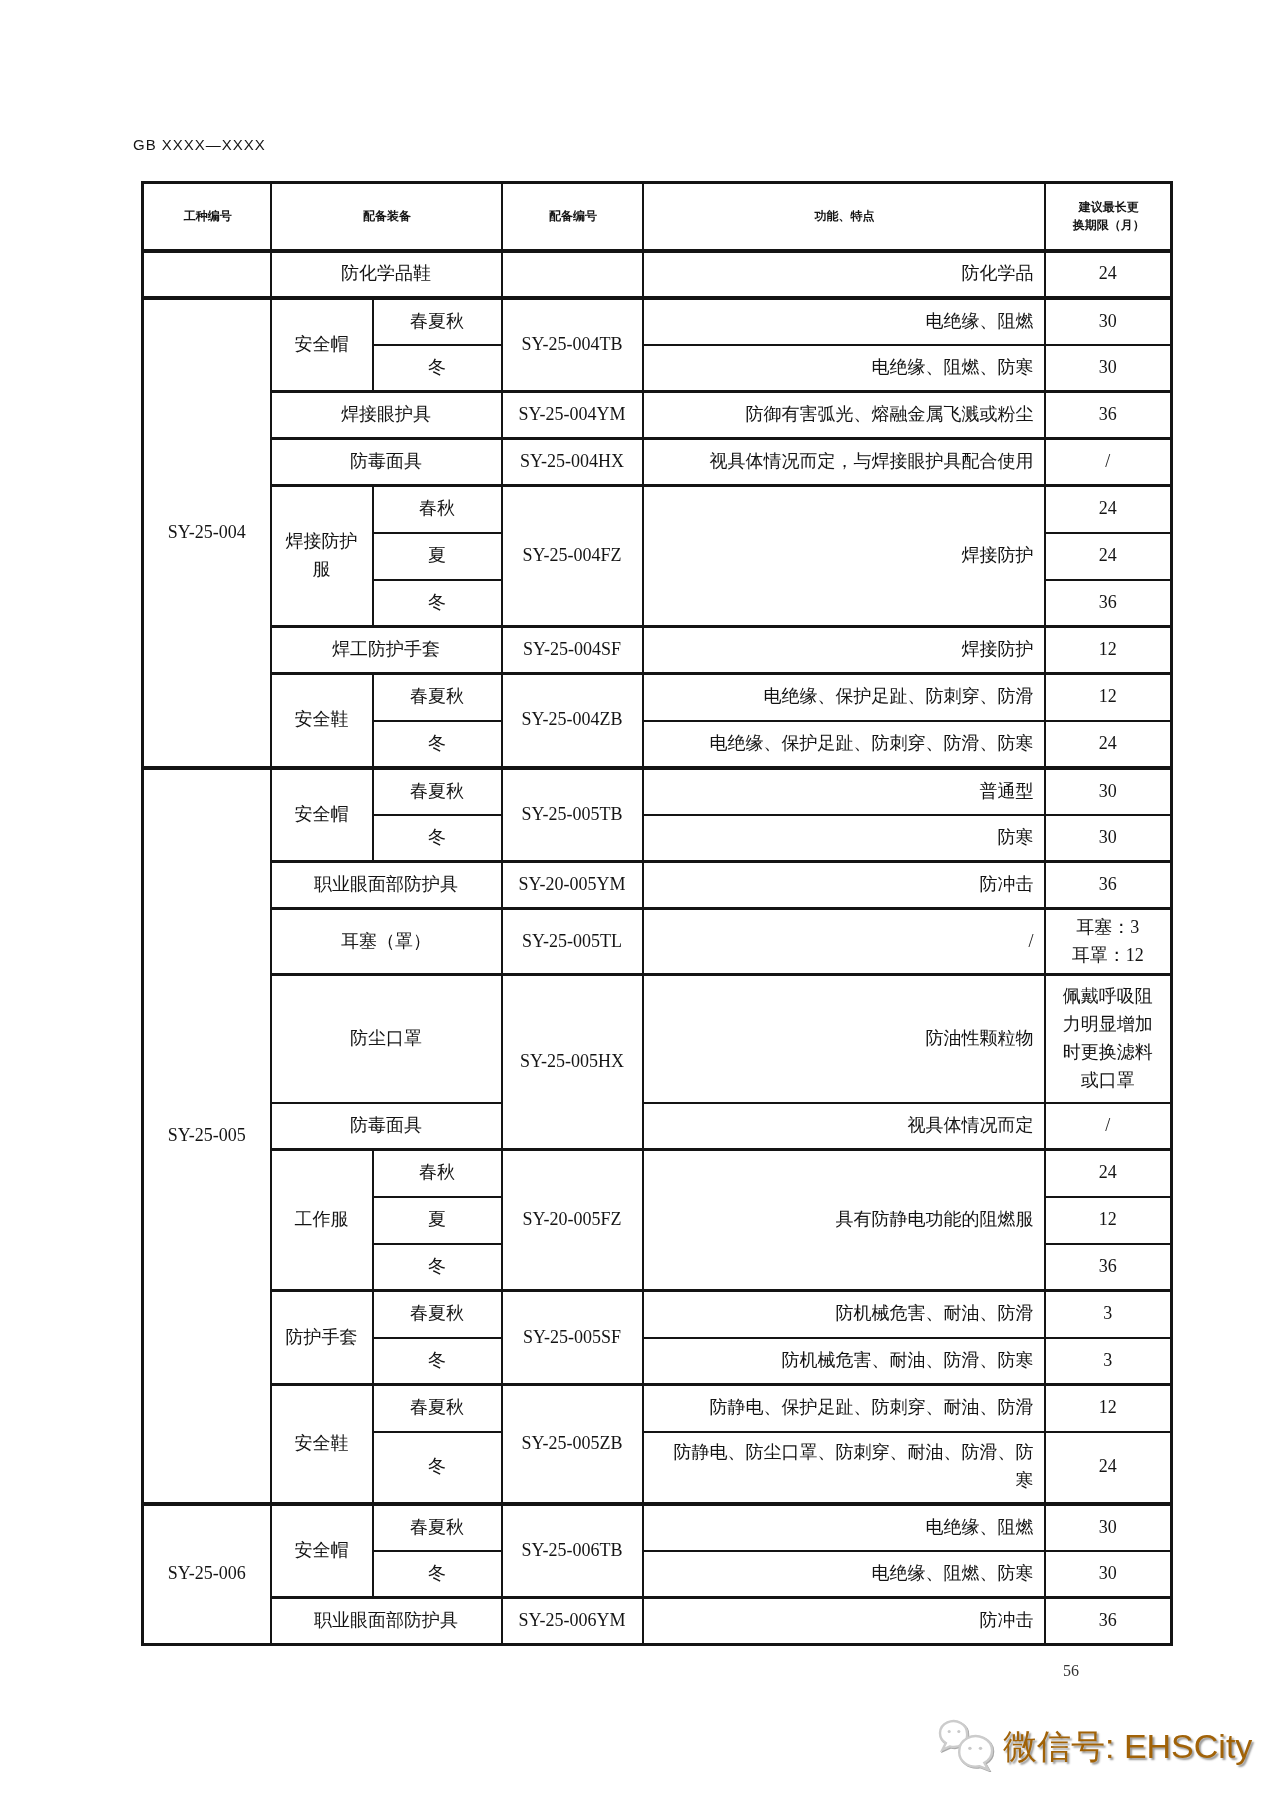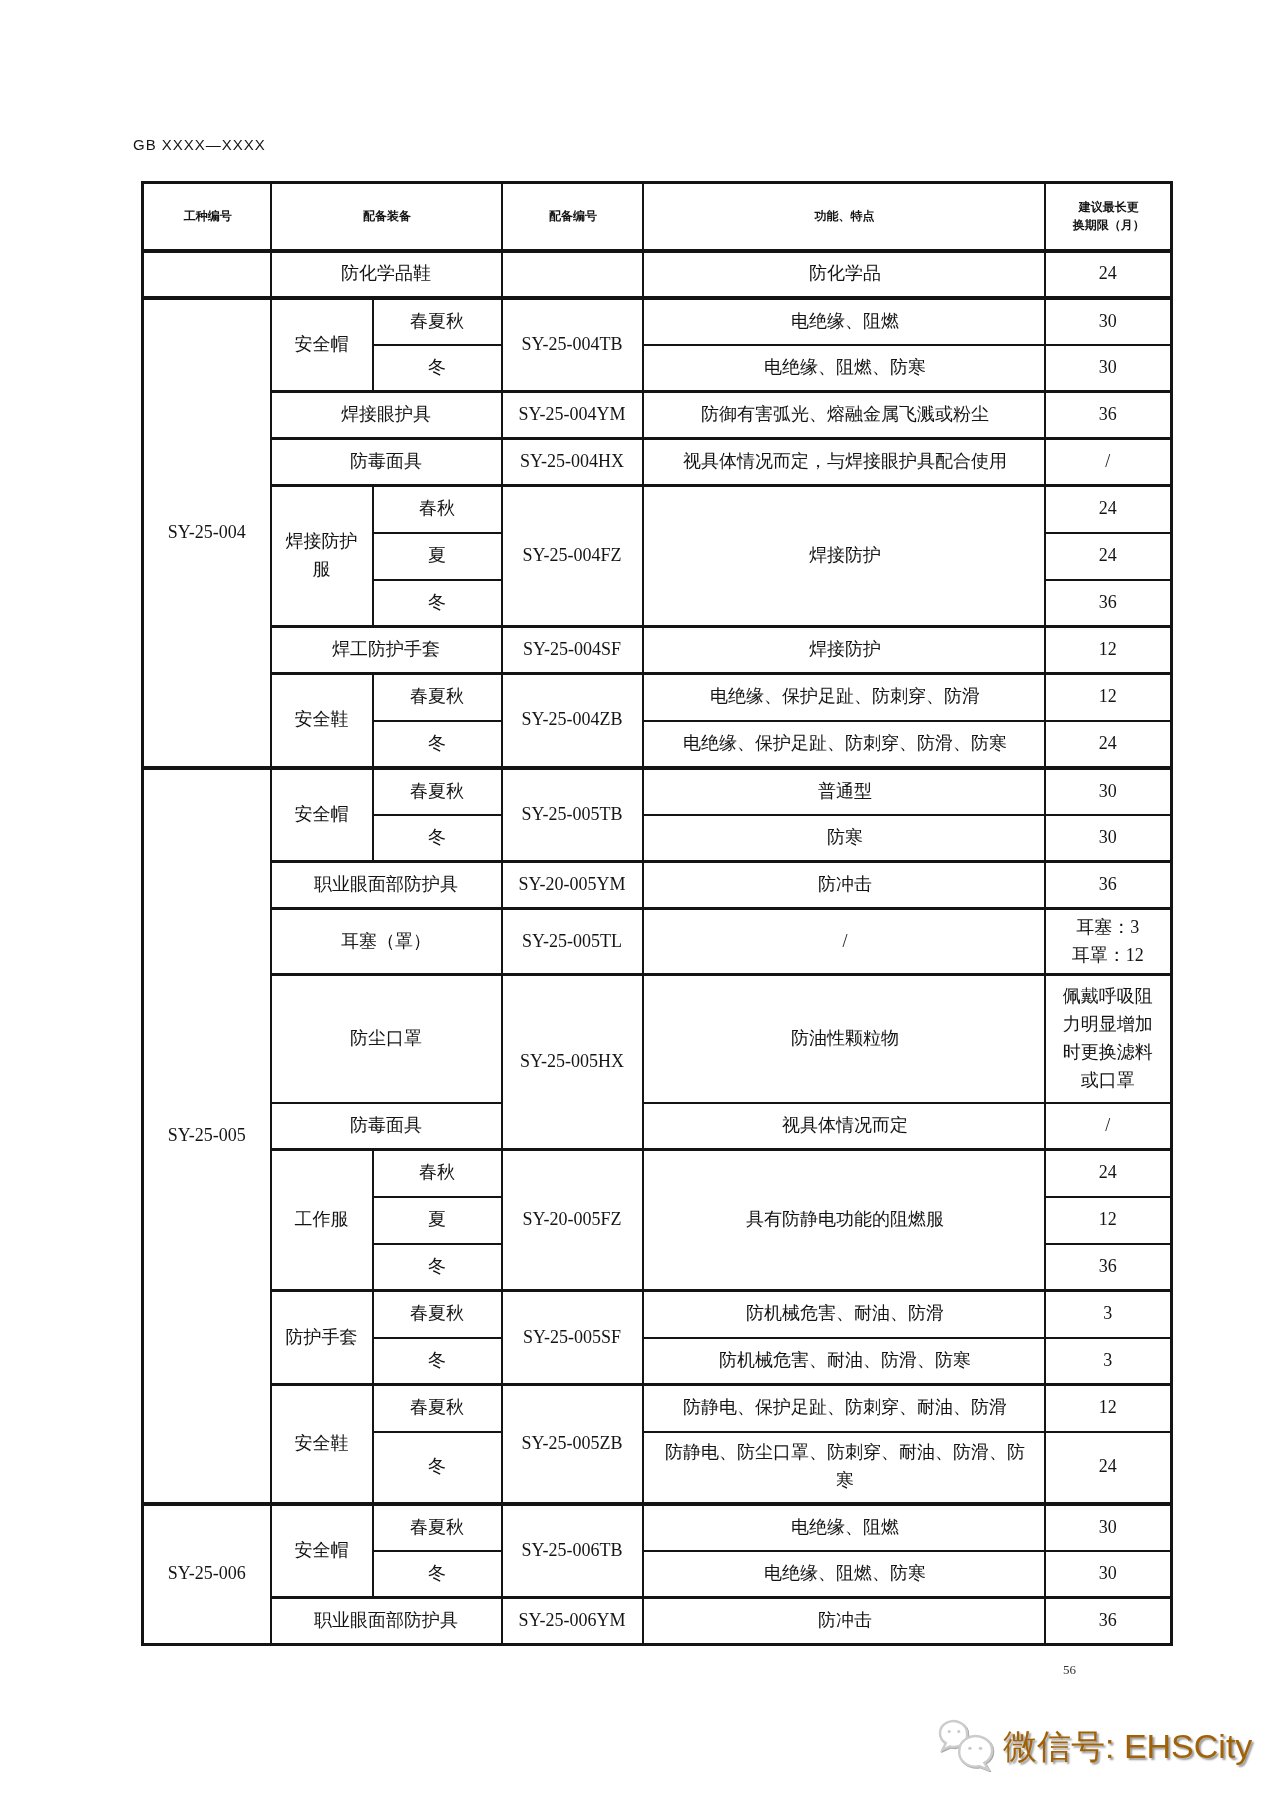--- a/index.html
+++ b/index.html
@@ -46,33 +46,33 @@
     border-bottom-width: 4px;
     padding-left: 8px;
   }
   table.ppe tr { height: 47px; }
   table.ppe tr.hdr { height: 68px; }
   table.ppe tr.h66 { height: 66px; }
   table.ppe tr.h128 { height: 128px; }
   table.ppe tr.h72 { height: 72px; }
 
   
-  table.ppe td.fn { text-align: center; padding-left: 13px; padding-right: 10px; }
+  table.ppe td.fn { text-align: right; padding-left: 13px; padding-right: 10px; }
 
   
   table.ppe tr.ge > td { border-bottom-width: 3px; }
   
   table.ppe tr.se > td { border-bottom-width: 4px; }
   table.ppe td.bb3 { border-bottom-width: 3px; }
   table.ppe td.bb4 { border-bottom-width: 4px; }
 
   .page-number {
     position: absolute;
     left: 1063px; top: 1662px;
-    font-size: 13px;
+    font-size: 16px;
     color: #333;
   }
 
   .watermark {
     position: absolute;
     left: 938px; top: 1719px;
     display: flex;
     align-items: center;
     gap: 7px;
   }

